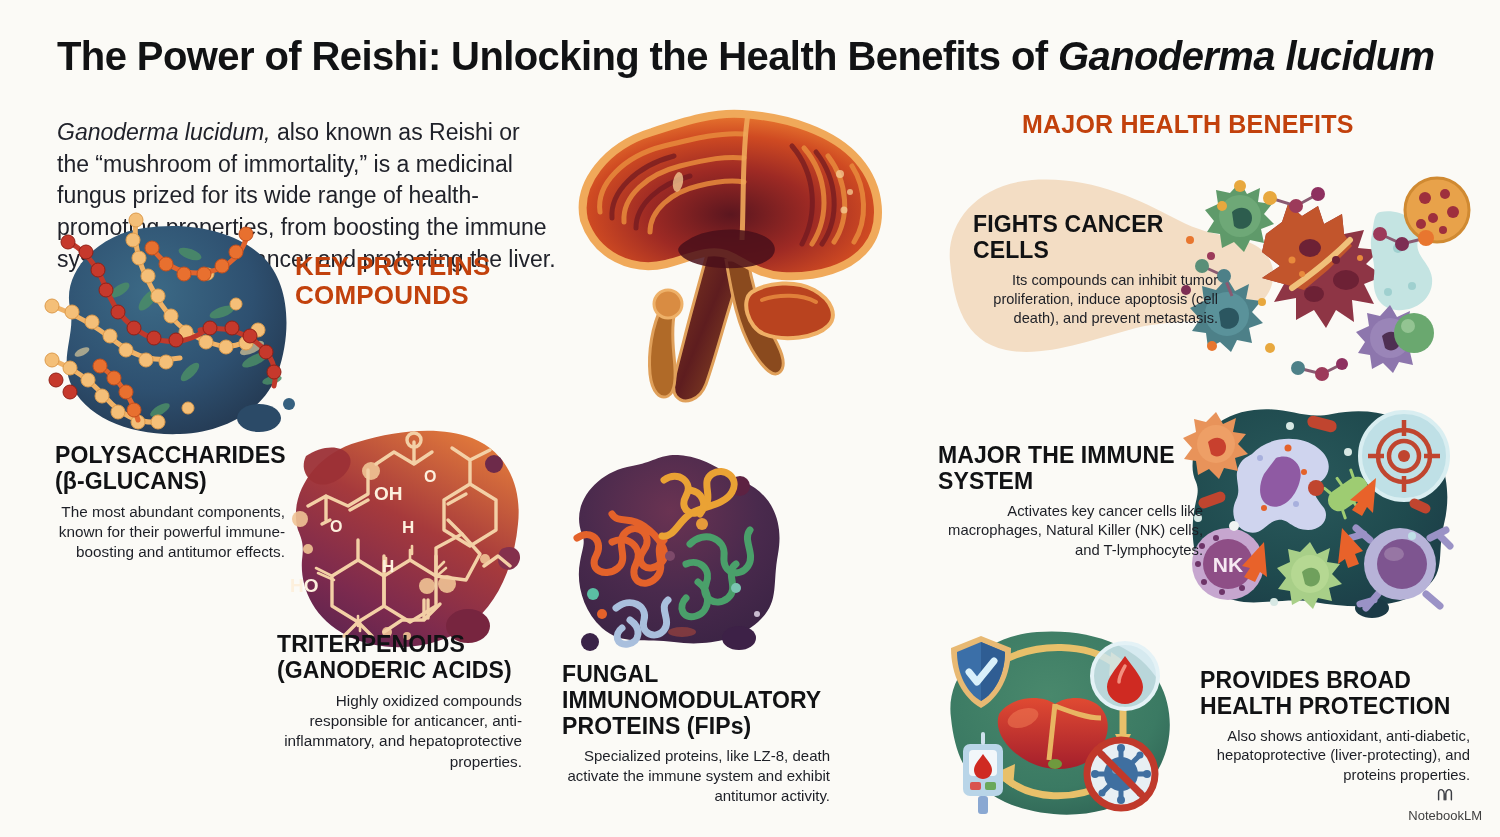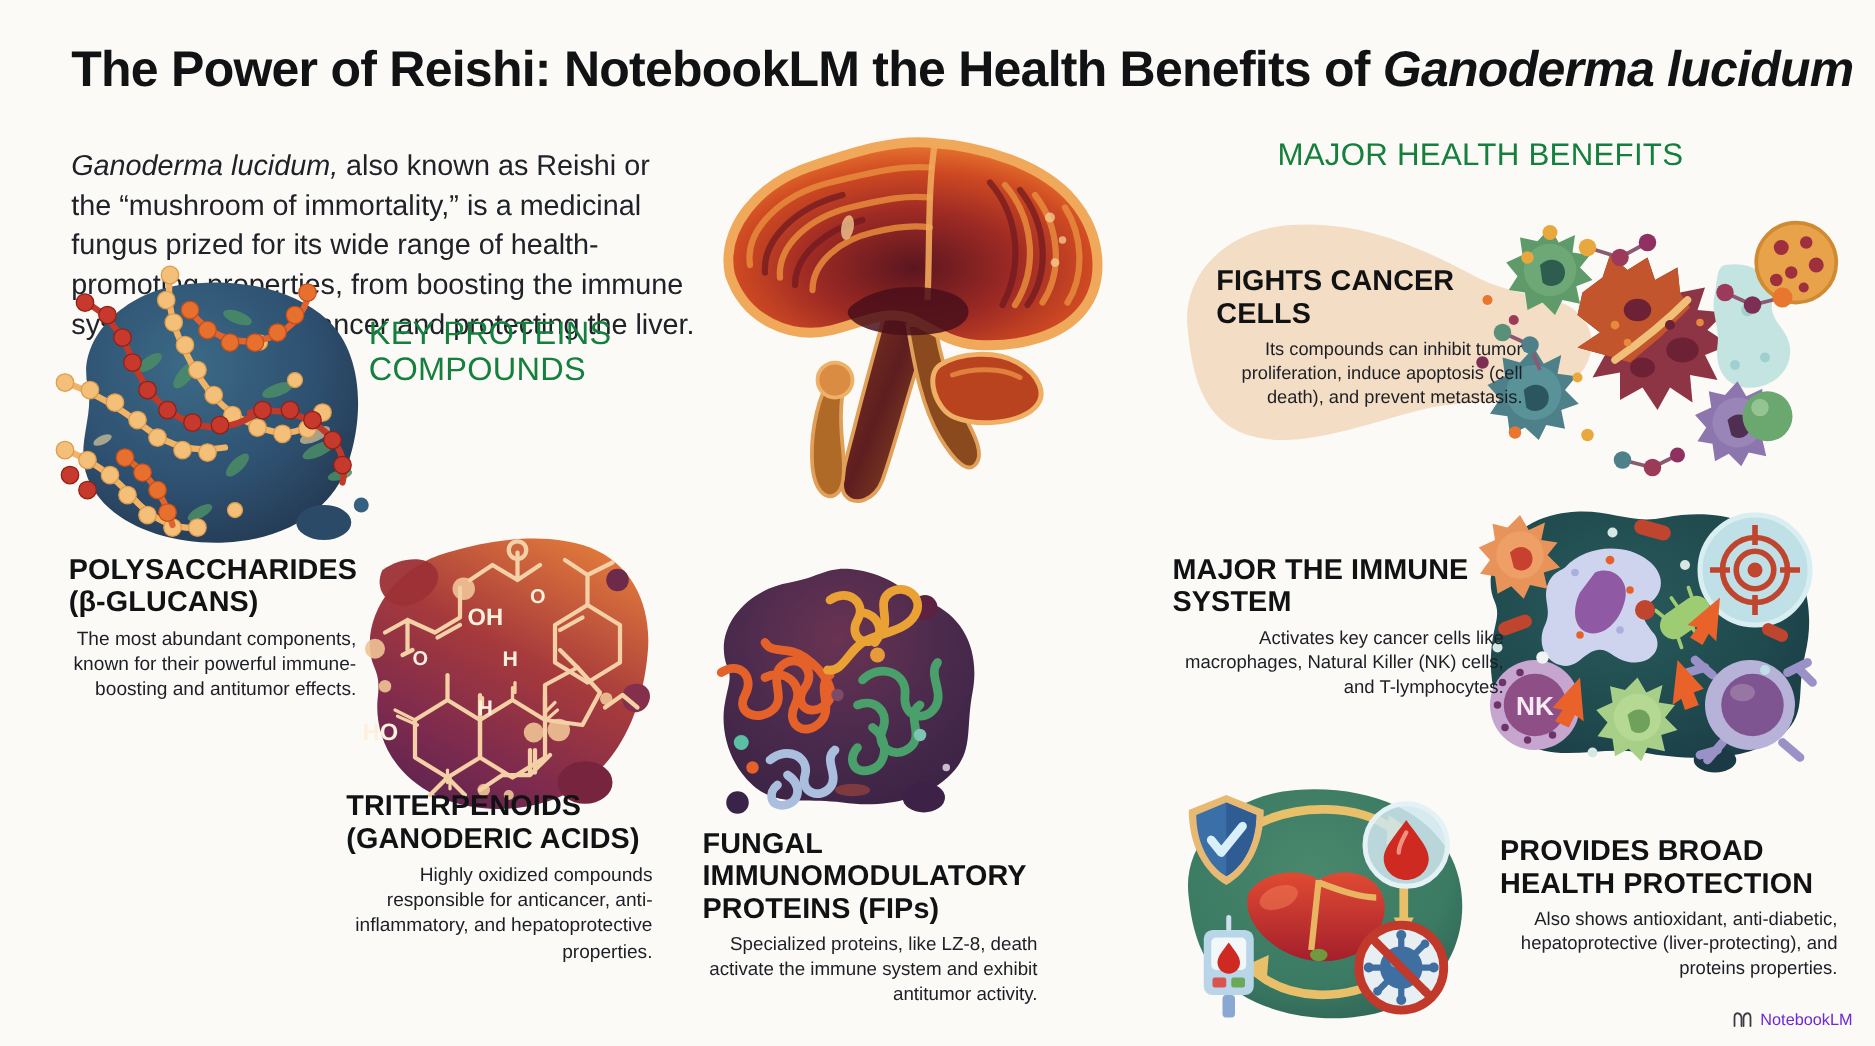--- a/index.html
+++ b/index.html
@@ -20,21 +20,21 @@
   }
   .title .sci{font-style:italic;}
 
   .intro{
     position:absolute;left:57px;top:100px;width:500px;
     font-size:23px;line-height:1.38;color:#20222a;margin-top:17px;
   }
   .intro .sci{font-style:italic;}
 
   .sec-head{
-    position:absolute;font-weight:normal;color:#15803d;
+    position:absolute;font-weight:bold;color:#c2410c;
     letter-spacing:0.2px;line-height:1.12;
   }
   .h-key{left:295px;top:252px;font-size:26px;width:260px;}
   .h-major{left:1022px;top:110px;font-size:25px;width:420px;white-space:nowrap;}
 
   .card-title{
     font-weight:bold;color:#111214;font-size:23px;line-height:1.12;
     letter-spacing:0.1px;
   }
   .card-body{
@@ -50,34 +50,34 @@
 
   .c-cancer .card-body{font-size:14.6px;}
   .c-immune .card-body{font-size:14.8px;}
   .c-protect .card-body{font-size:14.8px;}
   .c-fip .card-body{font-size:15px;}
 
   
   .watermark{
     position:absolute;right:18px;bottom:14px;
     display:flex;align-items:center;gap:6px;
-    font-size:13px;color:#6d28d9;
+    font-size:13px;color:#404040;flex-direction:column;
   }
   .wm-glyph{width:16px;height:14px;display:block;}
 
   
   .ill{position:absolute;}
   .ill svg{display:block;overflow:visible;}
 </style>
 </head>
 <body>
 
 <div class="canvas">
 
-  <div class="title"><span>The Power of Reishi: NotebookLM the Health Benefits of </span><span class="sci">Ganoderma lucidum</span></div>
+  <div class="title"><span>The Power of Reishi: Unlocking the Health Benefits of </span><span class="sci">Ganoderma lucidum</span></div>
 
   <div class="intro"><span class="sci">Ganoderma lucidum,</span><span> also known as Reishi or the “mushroom of immortality,” is a medicinal fungus prized for its wide range of health-promoting properties, from boosting the immune system to fighting cancer and protecting the liver.</span></div>
 
   <div class="ill" style="left:40px;top:212px;">
     <svg width="262" height="235" viewBox="0 0 262 235">
       <defs>
         <radialGradient id="polyG" cx="38%" cy="32%" r="78%">
           <stop offset="0%" stop-color="#3c6a86"></stop>
           <stop offset="60%" stop-color="#2e5070"></stop>
           <stop offset="100%" stop-color="#23374f"></stop>

